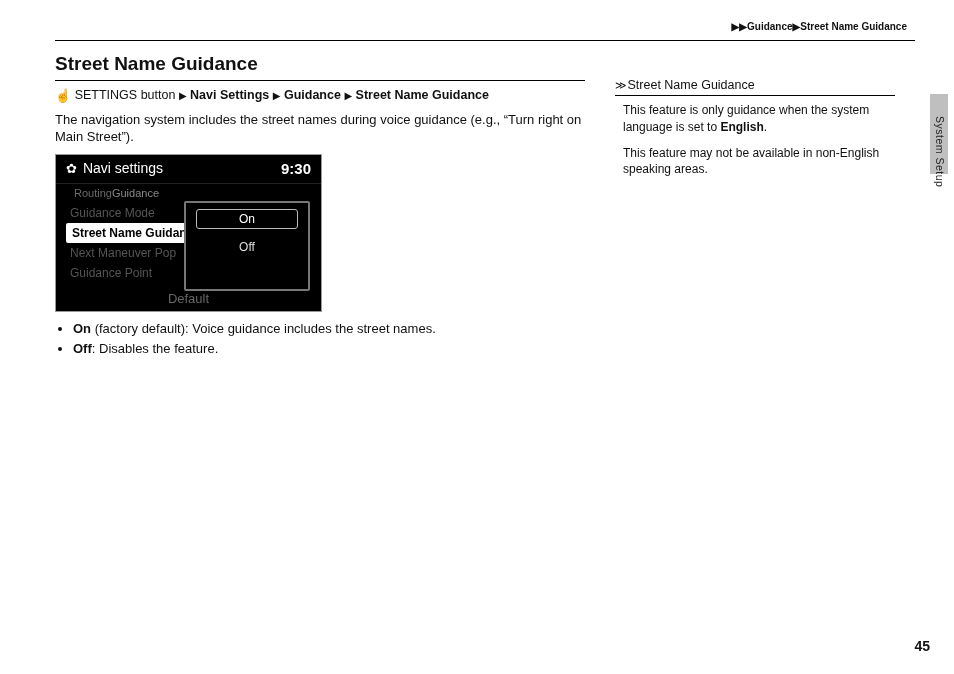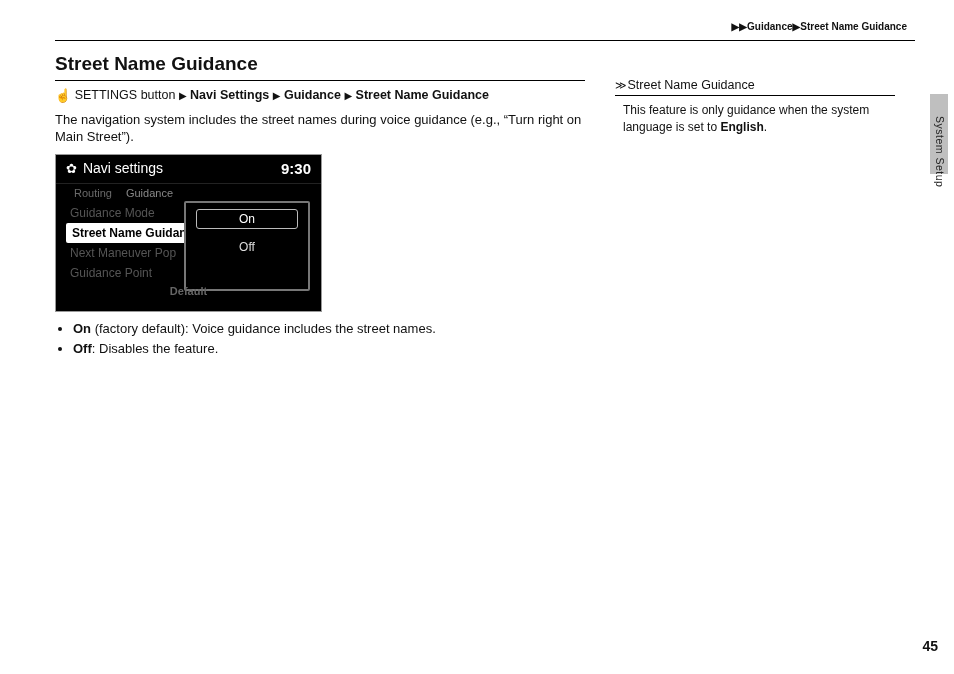--- a/index.html
+++ b/index.html
@@ -75,21 +75,20 @@
     padding: 4px 10px;
     font-size: 14px;
     color: #fff;
     border-bottom: 1px solid #222;
   }
   .ss-title { display: flex; align-items: center; gap: 6px;}
   .ss-gear { font-size: 13px; }
   .ss-time { font-weight: bold; font-size: 15px;}
   .ss-tabs {
     display: flex;
-    gap: 14px;
     padding: 2px 12px 0 18px;
     font-size: 11px;
     color: #6a6a6a;
   }
   .ss-tabs .active { color: #888;}
   .ss-body {
     position: relative;
     padding: 2px 10px 4px 10px;
     display: flex;
   }
@@ -128,27 +127,26 @@
   }
   .ss-popup-opt.sel {
     margin: 6px 10px 4px 10px;
     padding: 1px 0;
     border: 1px solid #bbb;
     border-radius: 3px;
     color: #fff;
   }
   .ss-footer {
     position: absolute;
-    bottom: 12px;
+    bottom: 3px;
     left: 0;
     width: 100%;
     text-align: center;
-    font-size: 11px;
+    font-size: 13px;
     color: #666;
-    font-weight: bold;
   }
   .instr-text { font-size: 13px; }
   .rot-icon, .press-icon {
     display: inline-block;
     width: 16px; height: 14px;
     vertical-align: -2px;
   }
   .rot-icon svg, .press-icon svg { width:16px; height:14px; }
   ul.opts {
     margin: 4px 0 0 0;
@@ -167,21 +165,21 @@
   }
   .side-sym { font-size: 11px; letter-spacing:-3px;}
   .side-text {
     font-size: 12px;
     padding-left: 8px;
     margin: 0 0 10px 0;
   }
   
   .page-num {
     position: absolute;
-    right: 16px;
+    right: 24px;
     bottom: 18px;
     font-size: 14px;
     font-weight: bold;
   }
   .edge-tab {
     position: absolute;
     right: 6px;
     top: 94px;
     width: 18px;
     height: 80px;
@@ -267,17 +265,18 @@
     </div>
 
     <div class="col-side">
       <div class="side-heading">
         <span class="side-sym">≫</span>
         <span>Street Name Guidance</span>
       </div>
       <p class="side-text">
         <span>This feature is only guidance when the system language is set to </span><span class="bold">English</span><span>.</span>
       </p>
+      <p class="side-text">This feature may not be available in non-English speaking areas.</p>
     </div>
   </div>
 </div>
 
 <div class="page-num">45</div>
 
 </body></html>

